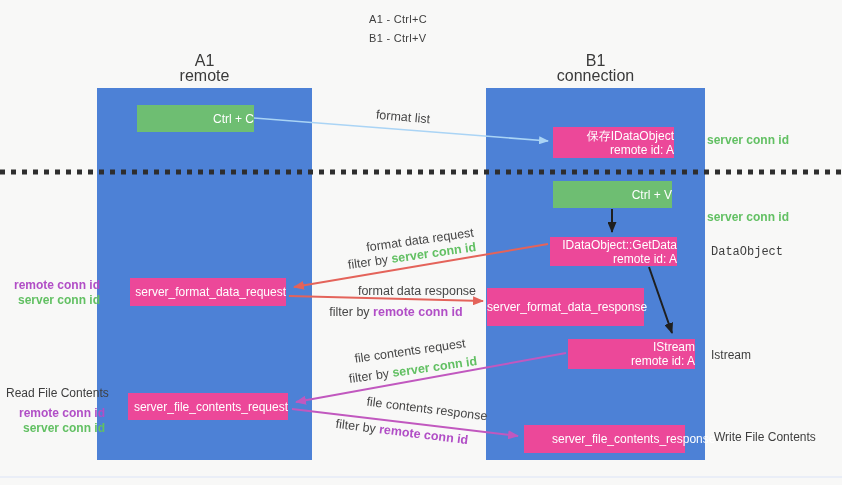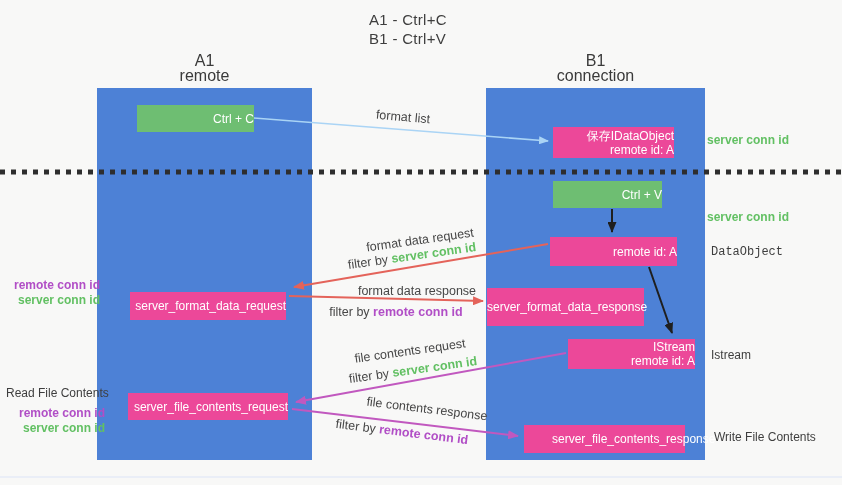--- a/index.html
+++ b/index.html
@@ -4,21 +4,21 @@
 <style>
   html,body{margin:0;padding:0;}
   body{
     width:842px;height:485px;position:relative;overflow:hidden;
     background:#f8f8f7;
     font-family:"Liberation Sans","DejaVu Sans",sans-serif;
     color:#3e3e3e;
   }
   .abs{position:absolute;}
   .title{
-    left:369px;top:10px;font-size:15px;line-height:19px;color:#3e3e3e;
+    left:369px;top:10px;font-size:11px;line-height:19px;color:#3e3e3e;
     letter-spacing:0.3px;
   }
   .lane-header{font-size:16px;line-height:15px;text-align:center;color:#3a3a3a;}
   .lane{background:#4d81d6;}
   .node{
     box-sizing:border-box;color:#ffffff;font-size:12px;text-align:right;
     display:flex;flex-direction:column;justify-content:center;line-height:14px;
   }
   .node.green{background:#6ebe72;}
   .node.orange{background:#ec4899;}
@@ -83,29 +83,30 @@
 
   <div class="abs node green" style="left:137px;top:105px;width:117px;height:27px;">
     <div>Ctrl + C</div>
   </div>
 
   <div class="abs node orange" style="left:553px;top:127px;width:121px;height:31px;">
     <div>保存IDataObject</div>
     <div>remote id: A</div>
   </div>
 
-  <div class="abs node green" style="left:553px;top:181px;width:109px;height:27px;">
+  <div class="abs node green" style="left:553px;top:181px;width:119px;height:27px;">
     <div>Ctrl + V</div>
   </div>
 
   <div class="abs node orange" style="left:550px;top:237px;width:127px;height:29px;">
+    <div>IDataObject::GetData</div>
     <div>remote id: A</div>
   </div>
 
-  <div class="abs node orange" style="left:130px;top:292px;width:156px;height:28px;">
+  <div class="abs node orange" style="left:130px;top:278px;width:156px;height:28px;">
     <div>server_format_data_request</div>
   </div>
 
   <div class="abs node orange" style="left:487px;top:288px;width:157px;height:38px;">
     <div>server_format_data_response</div>
   </div>
 
   <div class="abs node orange" style="left:568px;top:339px;width:127px;height:30px;">
     <div>IStream</div>
     <div>remote id: A</div>

